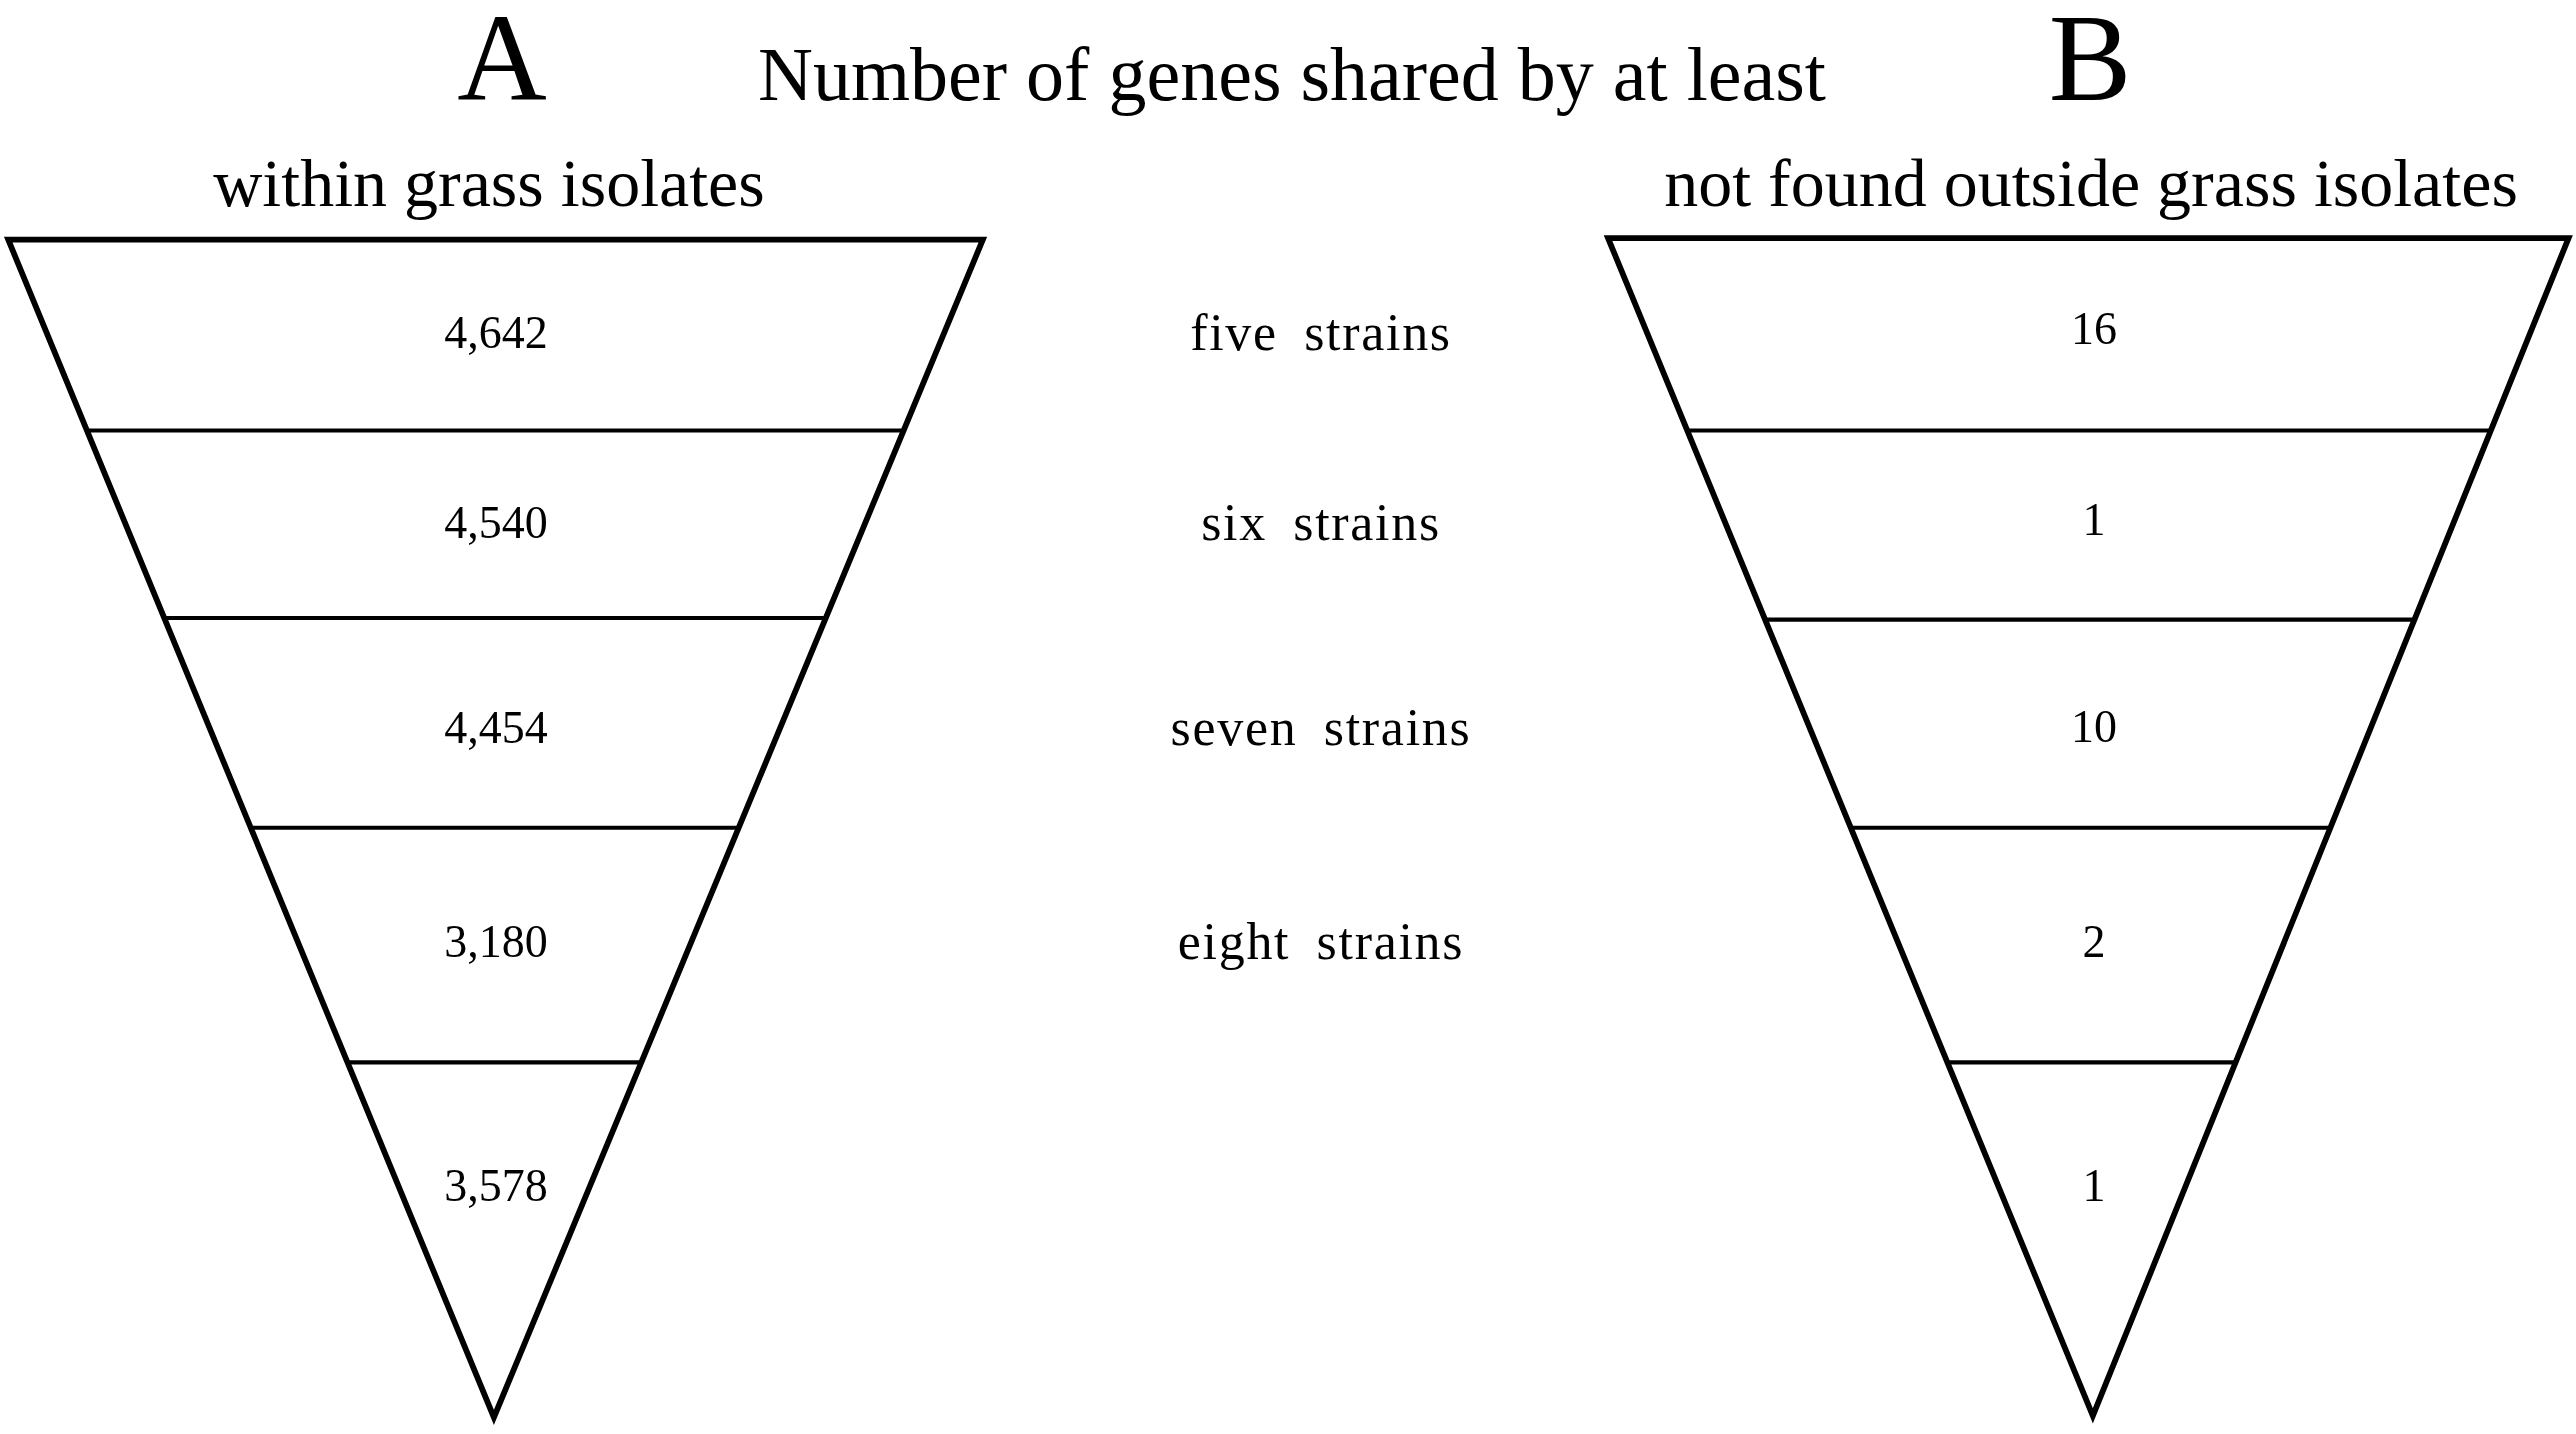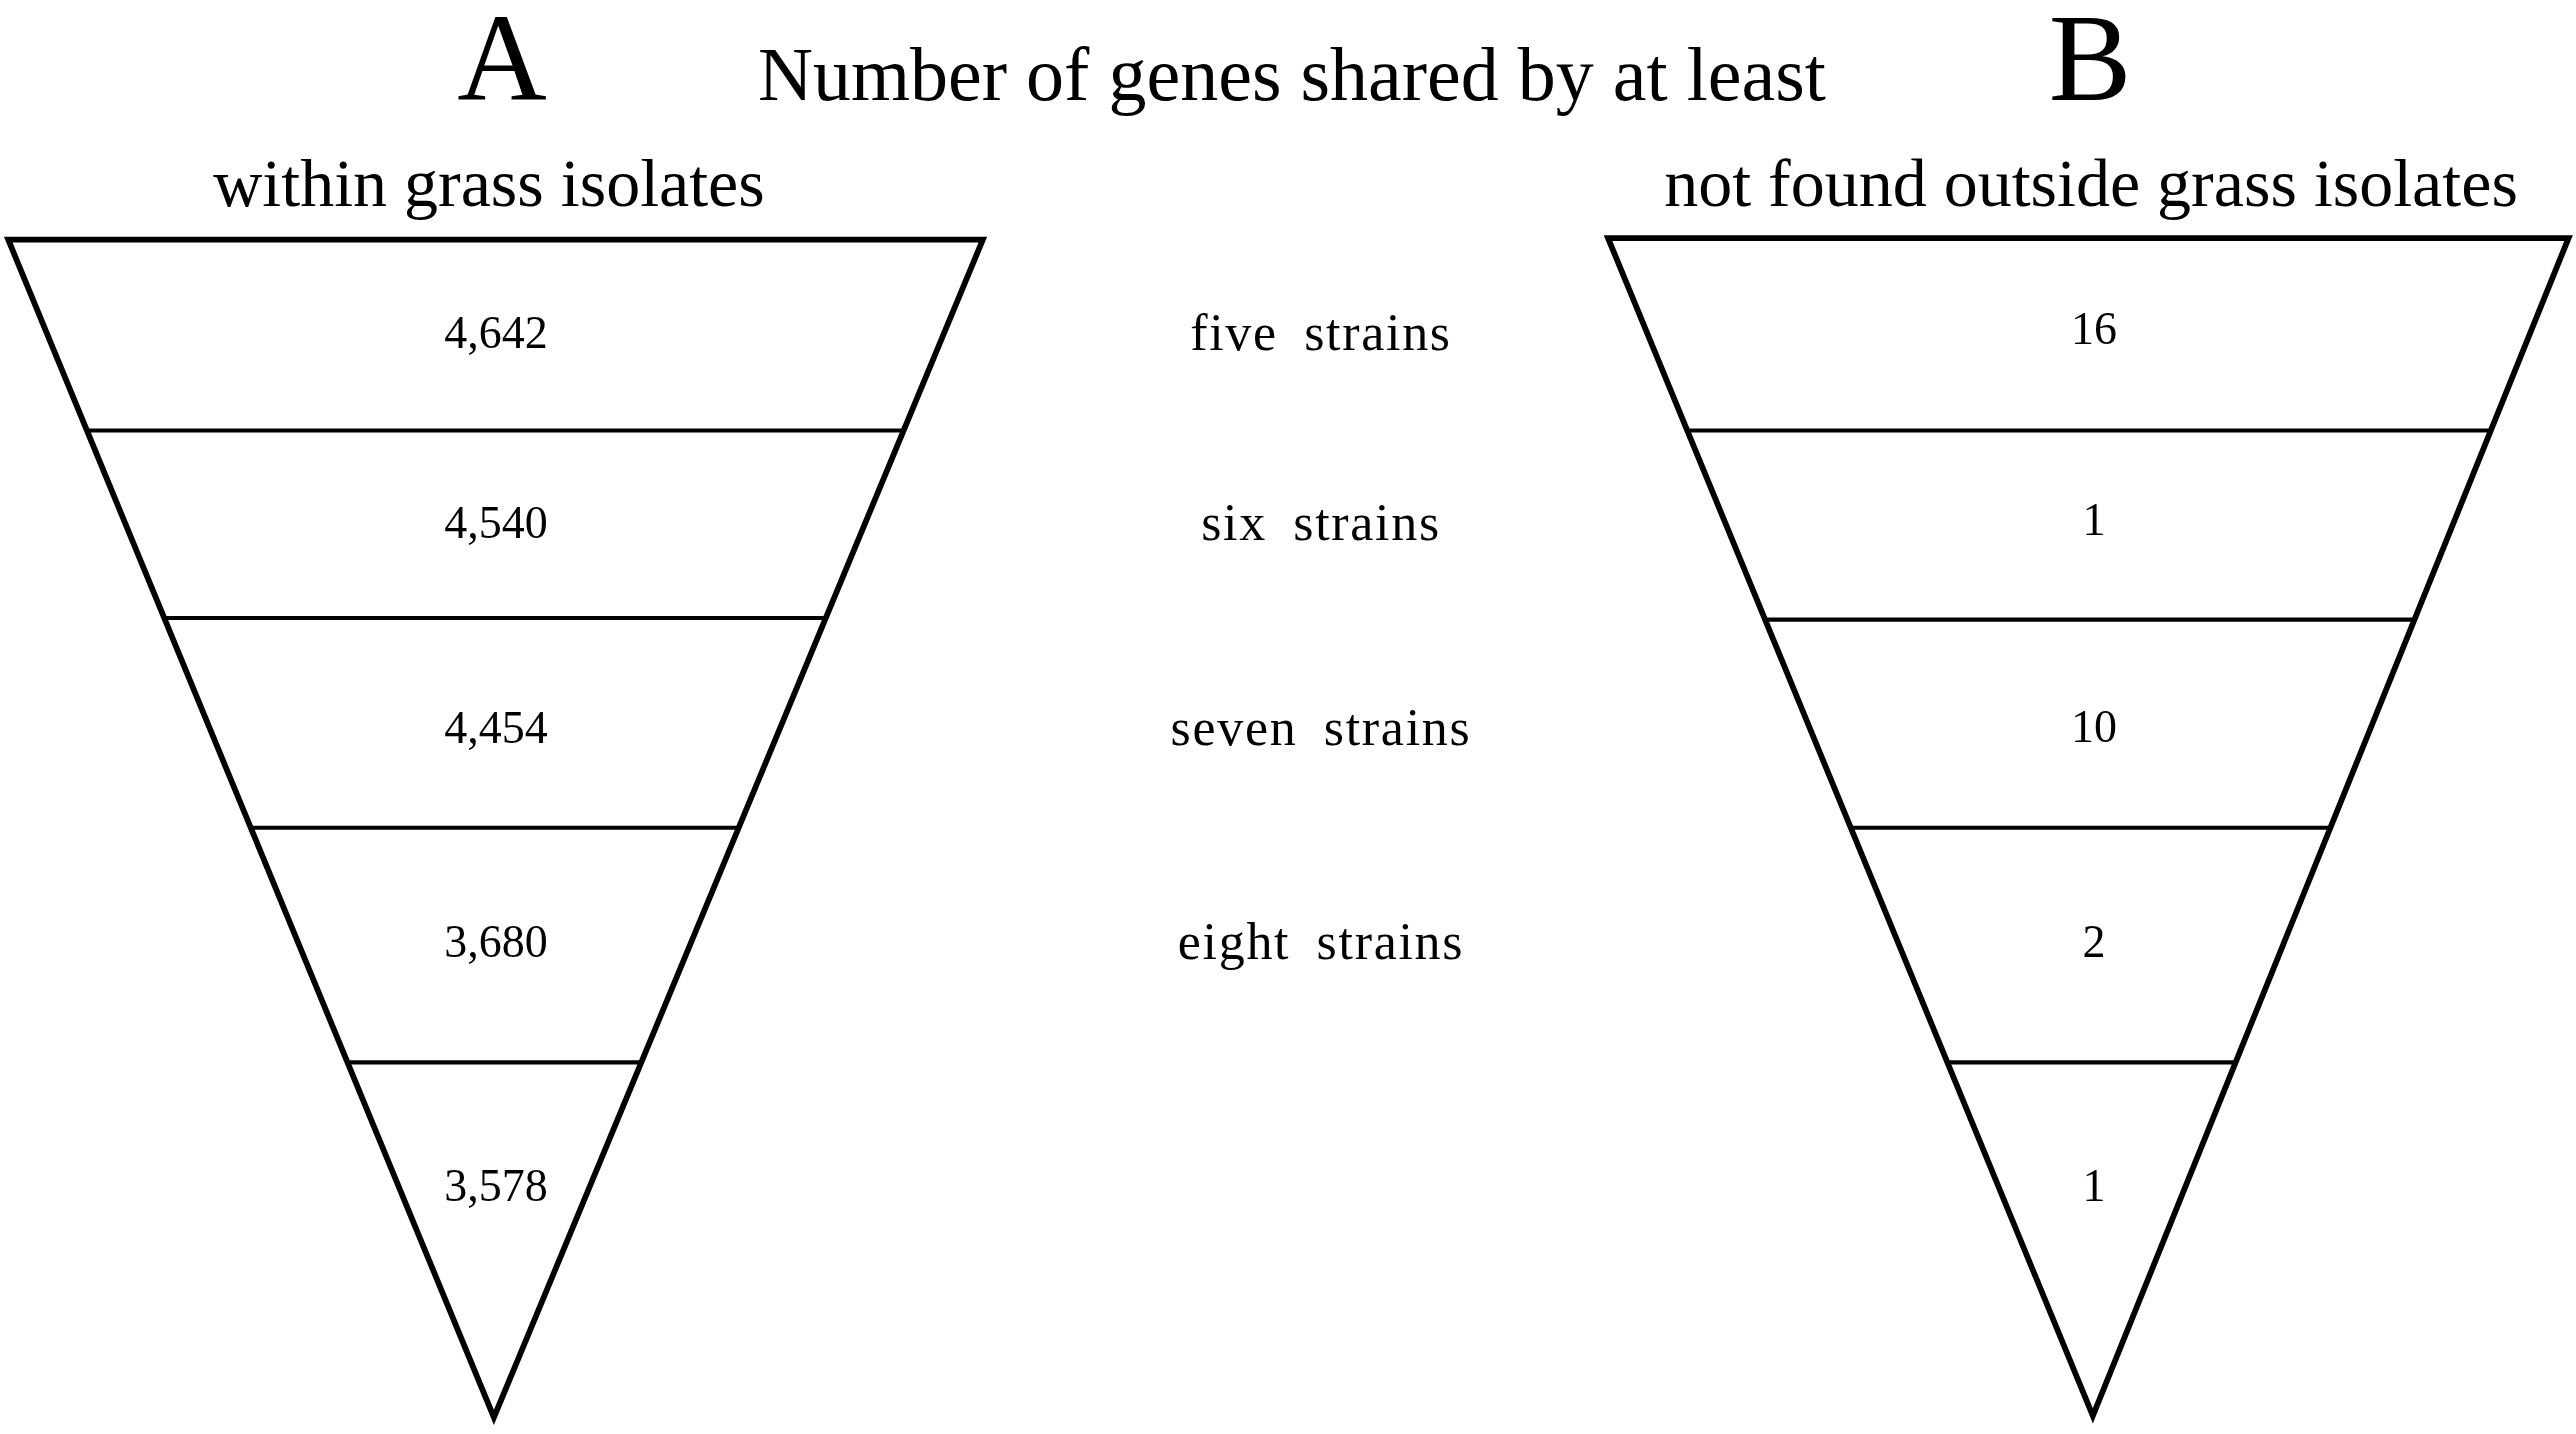--- a/index.html
+++ b/index.html
@@ -71,21 +71,21 @@
   <div class="txt band-number" style="left:2094px; top:329px;">16</div>
 
   <div class="txt band-number" style="left:496px; top:523px;">4,540</div>
   <div class="txt strain-label" style="left:1321px; top:523px;">six strains</div>
   <div class="txt band-number" style="left:2094px; top:520px;">1</div>
 
   <div class="txt band-number" style="left:496px; top:728px;font-family:Liberation Serif, serif;">4,454</div>
   <div class="txt strain-label" style="left:1321px; top:728px;">seven strains</div>
   <div class="txt band-number" style="left:2094px; top:727px;">10</div>
 
-  <div class="txt band-number" style="left:496px; top:942px;">3,680</div>
+  <div class="txt band-number" style="left:496px; top:942px;">3,180</div>
   <div class="txt strain-label" style="left:1321px; top:942px;">eight strains</div>
   <div class="txt band-number" style="left:2094px; top:942px;">2</div>
 
   <div class="txt band-number" style="left:496px; top:1186px;">3,578</div>
   <div class="txt band-number" style="left:2094px; top:1186px;">1</div>
 
 </div>
 
 
 </body></html>

